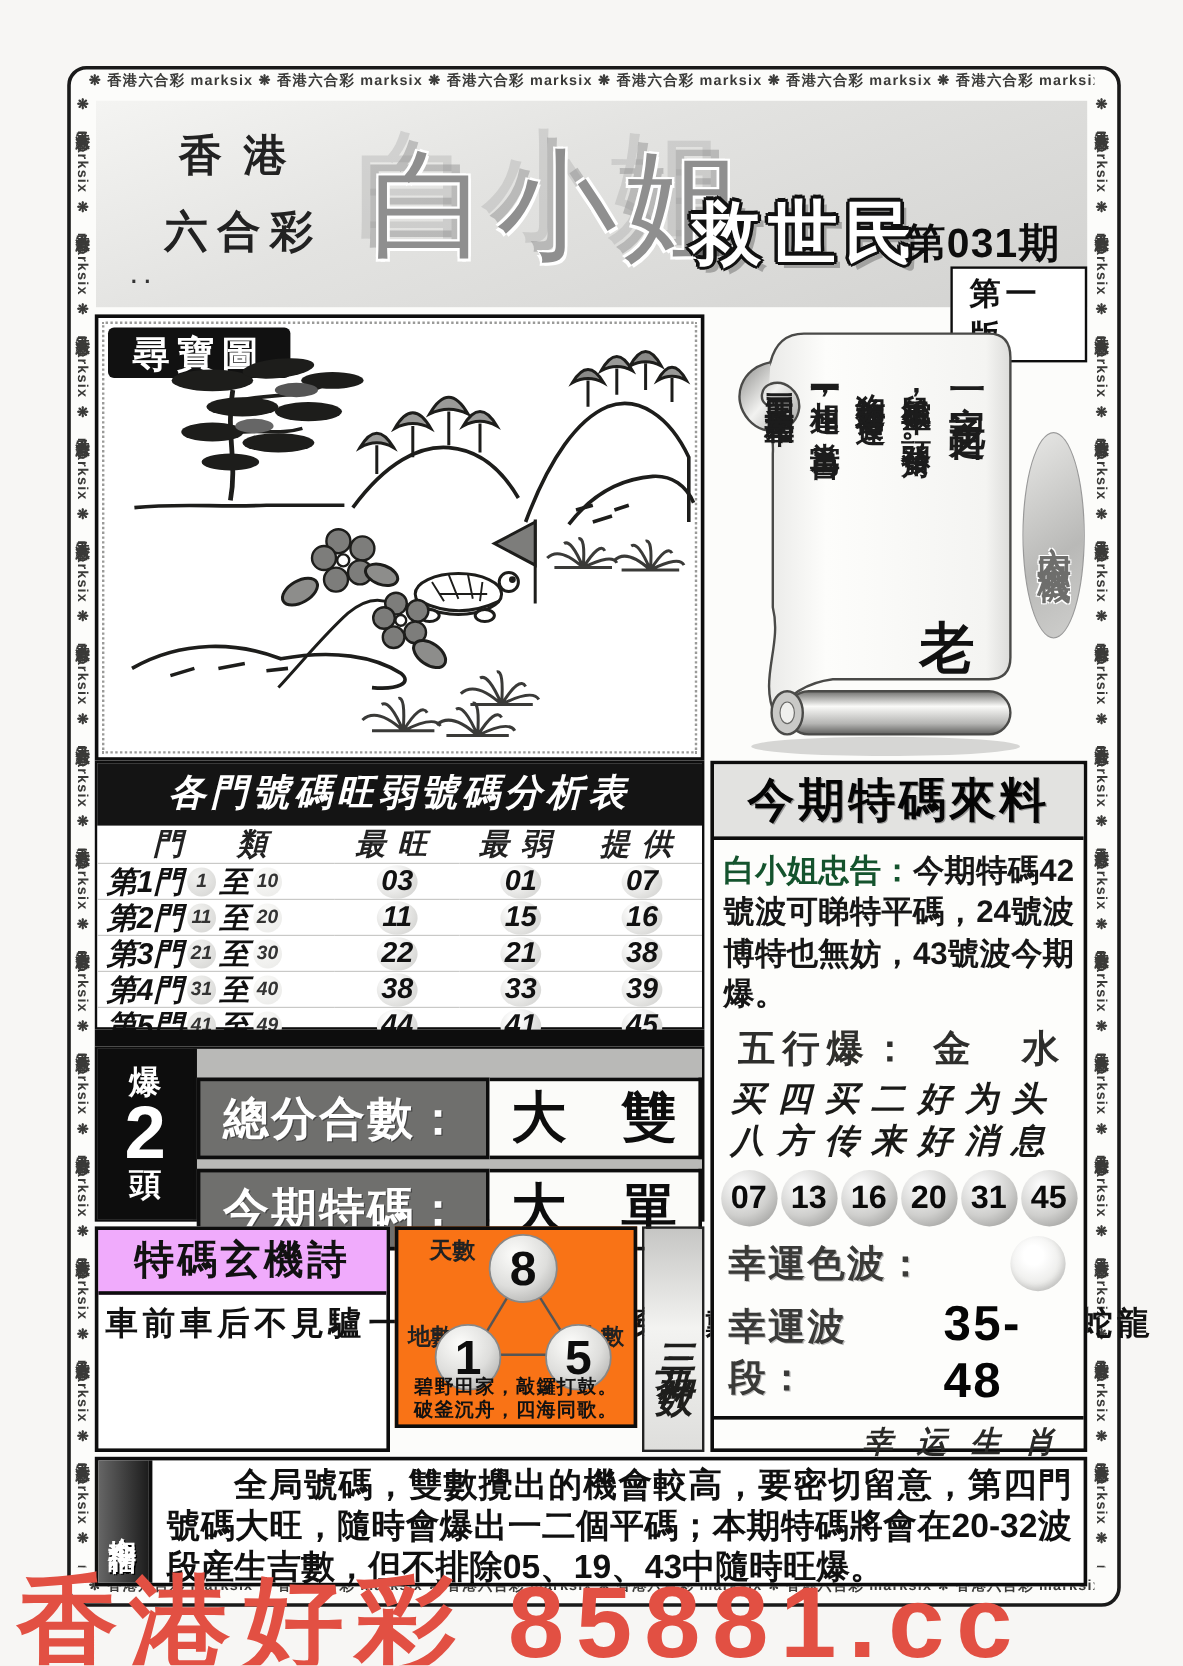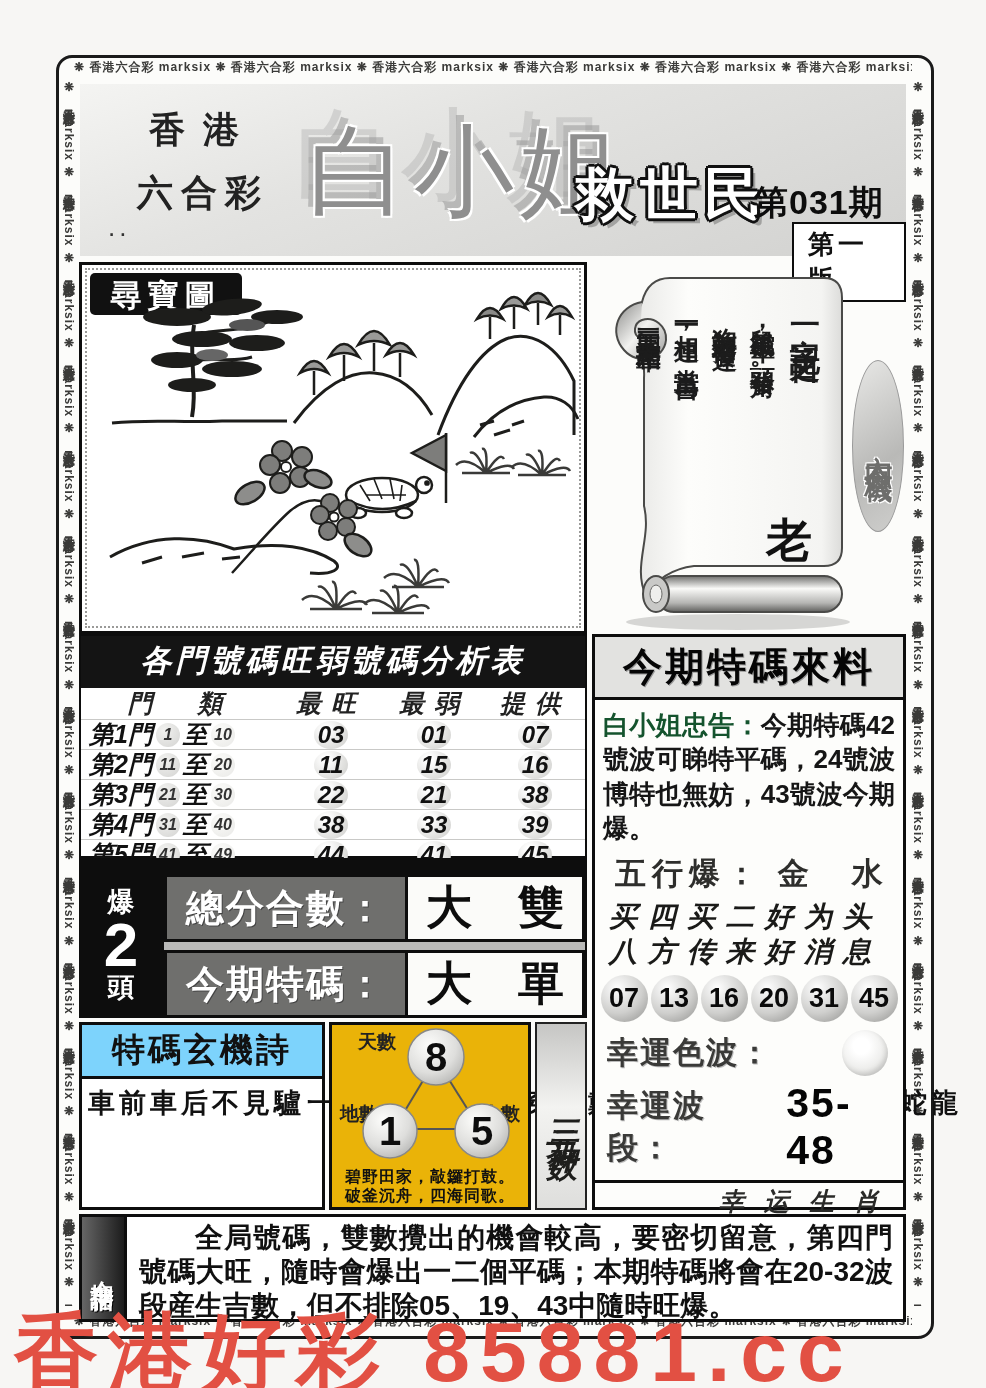--- a/index.html
+++ b/index.html
@@ -68,35 +68,35 @@
     background:radial-gradient(circle at 35% 30%,#f2f2f0,#d4d4d2);}
   .rangeb.end{background:radial-gradient(circle at 35% 30%,#fbfbf9,#e9e9e7);}
   .black-band{position:absolute;left:79px;top:858px;width:508px;height:14px;background:#0d0d0d;}
   
   .burst{position:absolute;left:79px;top:872px;width:508px;height:146px;background:#b9b9b7;
     display:flex;box-sizing:border-box;border:2px solid #0d0d0d;}
   .burst-side{width:80px;background:#0d0d0d;color:#fff;display:flex;flex-direction:column;
     align-items:center;justify-content:center;line-height:1;border-right:3px solid #0d0d0d;}
   .burst-side .s1,.burst-side .s3{font-size:27px;font-weight:900;}
   .burst-side .s2{font-size:62px;font-weight:900;margin:-2px 0;}
-  .burst-rows{flex:1;display:flex;flex-direction:column;gap:8px;padding:0;}
+  .burst-rows{flex:1;display:flex;flex-direction:column;gap:8px;padding:0;margin-top:24px;}
   .burst-row{flex:1;display:flex;}
   .burst-label{width:238px;background:#6f6f6d;border:3px solid #0d0d0d;display:flex;align-items:center;
     justify-content:center;color:#fff;font-size:38px;font-weight:900;letter-spacing:2px;
     text-shadow:1px 1px 0 #444;}
   .burst-value{flex:1;background:#fbfbf9;border:3px solid #0d0d0d;border-left:none;display:flex;
     align-items:center;justify-content:center;font-size:46px;font-weight:900;color:#0d0d0d;}
   
   .poem{position:absolute;left:79px;top:1022px;width:246px;height:188px;background:#fff;
     border:3px solid #0d0d0d;box-sizing:border-box;}
   .poem .ttl{font-size:33px;font-weight:900;text-align:center;letter-spacing:3px;
-    border-bottom:3px solid #0d0d0d;padding:3px 2px;background:#7dd3fc;}
+    border-bottom:3px solid #0d0d0d;padding:3px 2px;background:#f0abfc;}
   .poem .lines{padding:6px 6px;display:flex;flex-direction:row;gap:2px;}
   .poem .ln{font-size:27px;font-weight:900;letter-spacing:4px;white-space:nowrap;}
-  .trinity{position:absolute;left:329px;top:1022px;width:202px;height:188px;background:#eab308;
+  .trinity{position:absolute;left:329px;top:1022px;width:202px;height:168px;background:#f97316;
     border:3px solid #0d0d0d;box-sizing:border-box;}
   .tri-label{position:absolute;font-size:19px;font-weight:800;color:#222;}
   .tl-sky{left:26px;top:4px;}  .tl-earth{left:8px;top:76px;}  .tl-human{right:8px;top:76px;}
   .tri-cap{position:absolute;left:0;bottom:2px;width:100%;text-align:center;font-weight:900;
     font-size:16px;line-height:19px;color:#111;letter-spacing:1px;}
   .strip{position:absolute;left:535px;top:1022px;width:52px;height:188px;box-sizing:border-box;
     border:2px solid #222;background:linear-gradient(180deg,#c6c6c4,#f3f3f1 45%,#dededc);
     display:flex;align-items:center;justify-content:center;}
   .strip span{writing-mode:vertical-rl;font-family:"Liberation Serif",serif;font-style:italic;
     font-size:31px;font-weight:700;color:#1e1e1c;letter-spacing:10px;}

